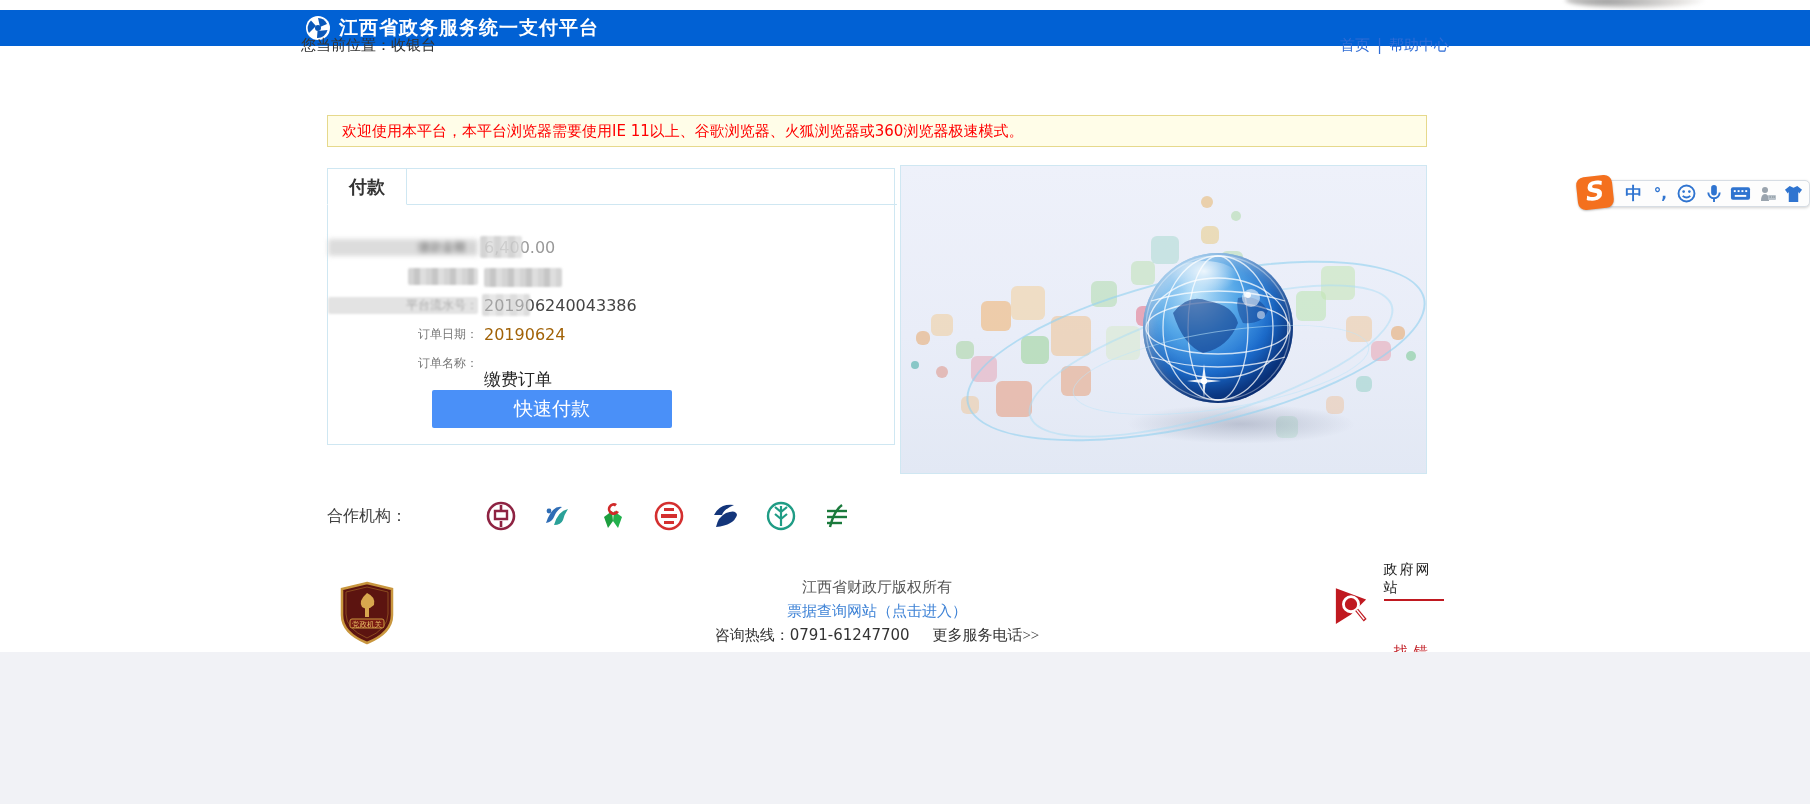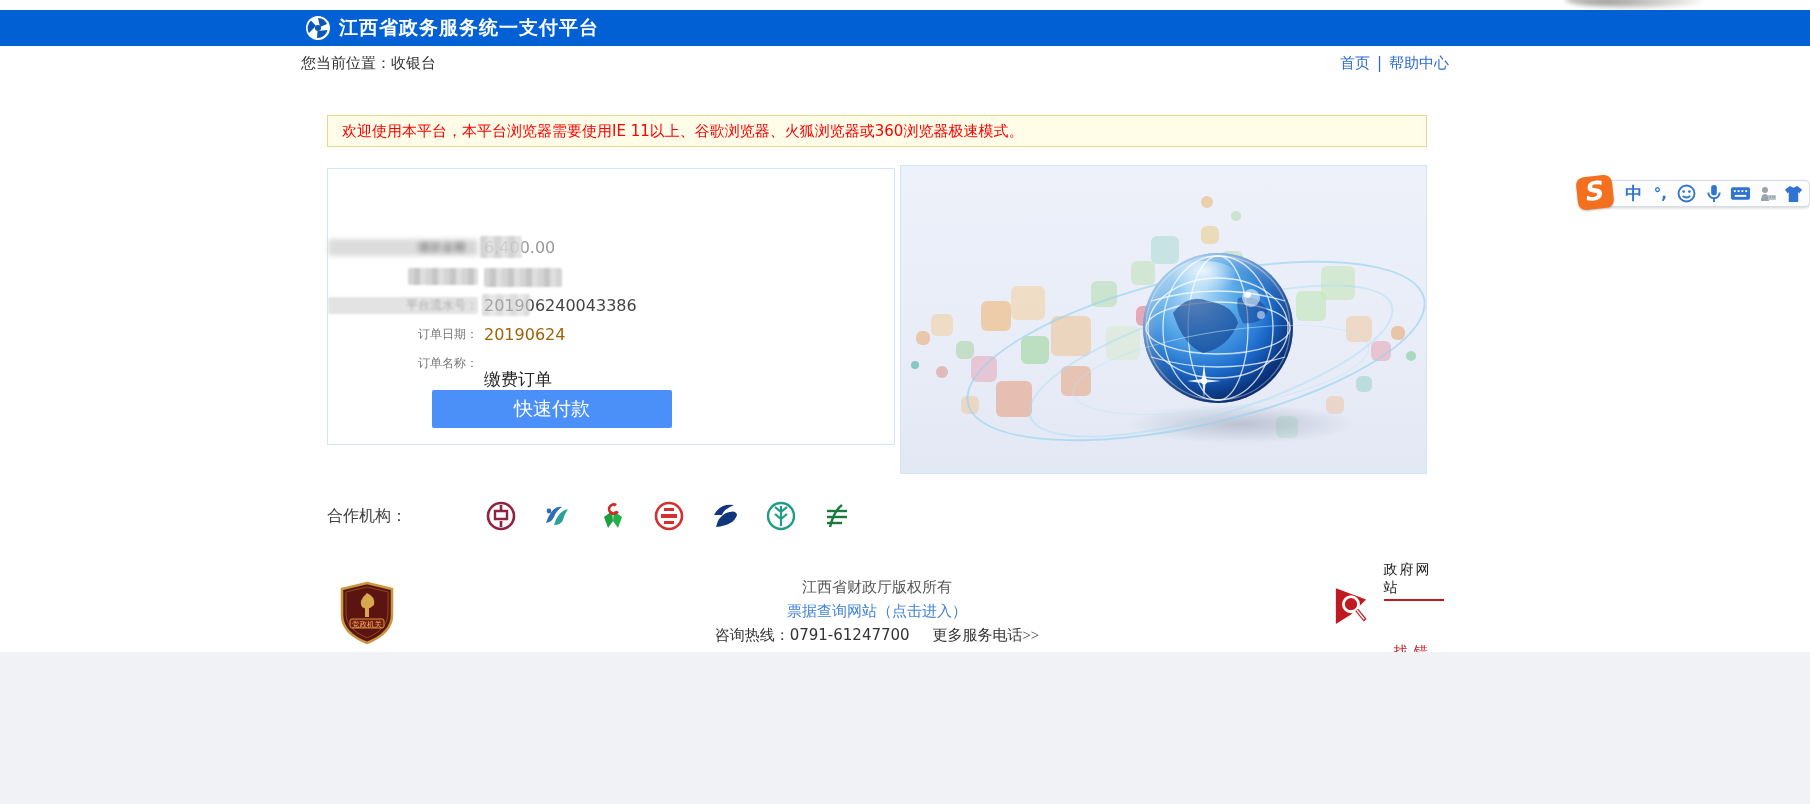--- a/index.html
+++ b/index.html
@@ -11,21 +11,21 @@
   .corner-artifact { position:absolute; left:1565px; top:-8px; width:140px; height:16px;
     background:radial-gradient(ellipse at 30% 60%, rgba(120,120,120,.75), rgba(190,185,180,.4) 55%, transparent 75%);
     filter:blur(2px); border-radius:50%; }
 
   
   .header-bar { position:absolute; left:0; top:10px; width:1810px; height:36px; background:#0161d4; }
   .header-inner { position:absolute; left:305px; top:0; height:36px; display:flex; align-items:center; gap:8px; }
   .header-title { color:#fff; font-size:19px; font-weight:bold; letter-spacing:1px; }
 
   
-  .crumb-row { position:absolute; left:0; top:46px; width:1810px; height:32px; }
+  .crumb-row { position:absolute; left:0; top:28px; width:1810px; height:32px; }
   .breadcrumb { position:absolute; left:301px; top:8px; font-size:15px; color:#333; }
   .top-links { position:absolute; right:361px; top:8px; font-size:15px; color:#2e6cd5; display:flex; gap:7px; }
   .top-links a { color:#2e6cd5; text-decoration:none; cursor:pointer; }
 
   
   .notice { position:absolute; left:327px; top:115px; width:1100px; height:32px;
     background:#fffde8; border:1px solid #e6d98c; color:#ff0000; font-size:15px;
     line-height:30px; padding-left:14px; }
 
   
@@ -135,20 +135,23 @@
     <span class="top-links">
       <a>首页</a>
       <span>|</span>
       <a>帮助中心</a>
     </span>
   </div>
 
   <div class="notice">欢迎使用本平台，本平台浏览器需要使用IE 11以上、谷歌浏览器、火狐浏览器或360浏览器极速模式。</div>
 
   <div class="pay-panel">
+    <div class="tab-bar">
+      <div class="tab-active">付款</div>
+    </div>
 
     <div class="fields">
       <div class="frow">
         <span class="flabel blur-label">缴款金额：</span>
         <span class="fvalue val-amount">
           <span>6,400.00</span>
           <span class="mosaic-overlay" style="left:-4px; width:42px;"></span>
         </span>
       </div>
       <div class="frow">

